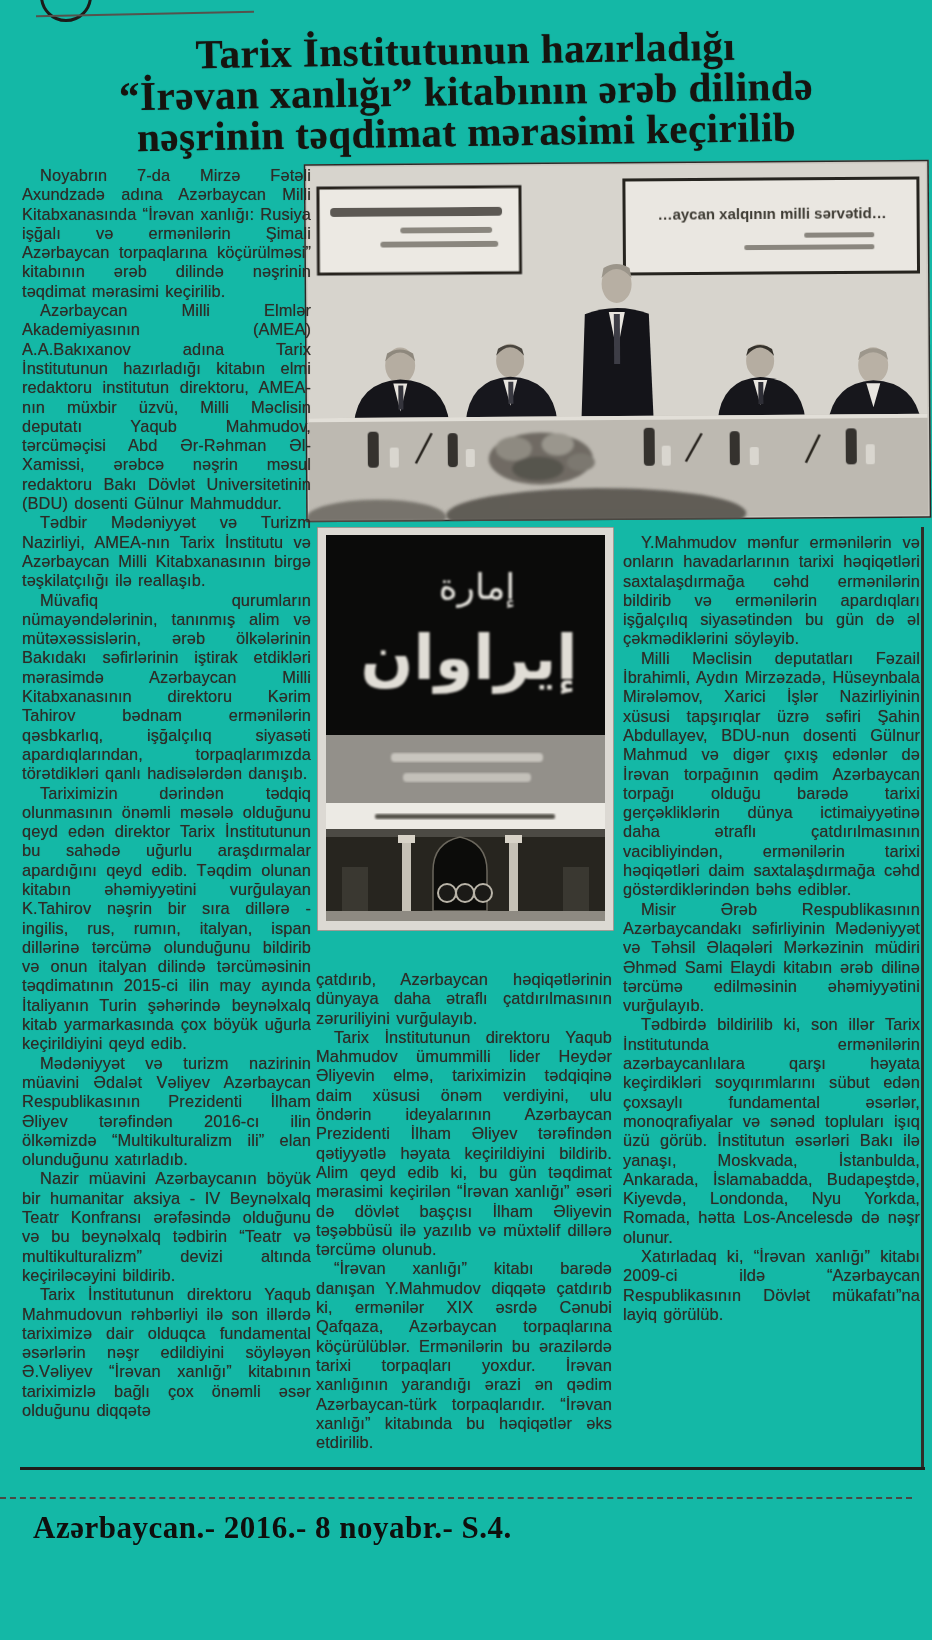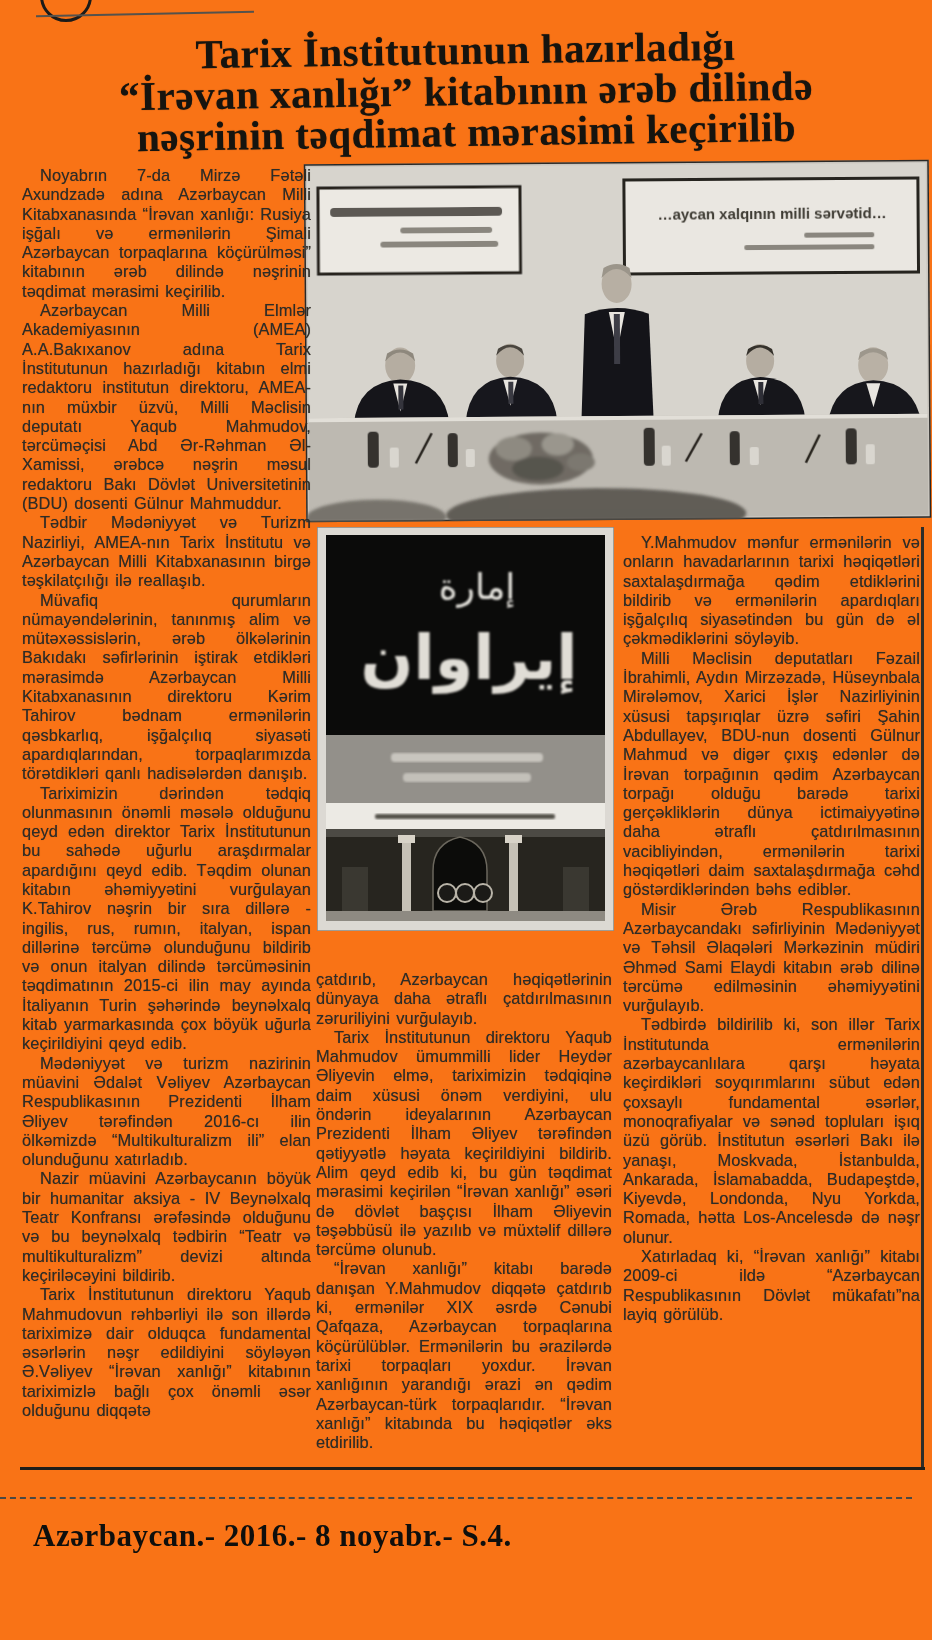--- a/index.html
+++ b/index.html
@@ -1,18 +1,18 @@
 <!DOCTYPE html>
 <html lang="az"><head>
 <meta charset="utf-8">
 <style>
   html,body{margin:0;padding:0;background:#e8e6e1;}
   .page{
     position:relative;width:932px;height:1640px;margin:0 auto;
-    background:#f97316;overflow:hidden;
+    background:#14b8a6;overflow:hidden;
     font-family:"Liberation Sans",sans-serif;color:#2a2824;
   }
   
   .logo-arc{position:absolute;left:40px;top:-30px;width:46px;height:46px;
     border:3px solid #1c1b19;border-radius:50%;background:transparent;}
   .top-line{position:absolute;left:36px;top:13px;width:218px;height:2px;
     background:#55524c;transform:rotate(-1.2deg);}
   
   .headline{
     position:absolute;left:26px;top:30px;width:880px;text-align:center;
@@ -38,21 +38,21 @@
   .cover{position:absolute;left:317px;top:527px;width:297px;height:404px;}
   
   .vrule{position:absolute;left:921px;top:527px;width:3px;height:942px;background:#2f2d29;}
   .hrule-solid{position:absolute;left:20px;top:1467px;width:905px;height:3px;background:#1f1e1a;}
   .hrule-dashed{position:absolute;left:0;top:1497px;width:912px;height:0;
     border-top:2px dashed #4a4843;}
   
   .citation{
     position:absolute;left:33px;top:1510px;
     font-family:"Liberation Serif",serif;font-weight:700;
-    font-size:31px;color:#0f0f0d;letter-spacing:.5px;margin-top:8px;
+    font-size:31px;color:#0f0f0d;letter-spacing:.5px;
   }
 </style>
 </head>
 <body>
 
 <div class="page">
 
   <div class="logo-arc"></div>
   <div class="top-line"></div>
 
@@ -203,21 +203,21 @@
       <p>Mədəniyyət və turizm nazirinin müavini Ədalət Vəliyev Azərbaycan Respublikasının Prezidenti İlham Əliyev tərəfindən 2016-cı ilin ölkəmizdə “Multikulturalizm ili” elan olunduğunu xatırladıb.</p>
       <p>Nazir müavini Azərbaycanın böyük bir humanitar aksiya - IV Beynəlxalq Teatr Konfransı ərəfəsində olduğunu və bu beynəlxalq tədbirin “Teatr və multikulturalizm” devizi altında keçiriləcəyini bildirib.</p>
       <p>Tarix İnstitutunun direktoru Yaqub Mahmudovun rəhbərliyi ilə son illərdə tariximizə dair olduqca fundamental əsərlərin nəşr edildiyini söyləyən Ə.Vəliyev “İrəvan xanlığı” kitabının tariximizlə bağlı çox önəmli əsər olduğunu diqqətə</p>
     </div>
   <div class="col col-mid">
       <p class="cont">çatdırıb, Azərbaycan həqiqətlərinin dünyaya daha ətraflı çatdırılmasının zəruriliyini vurğulayıb.</p>
       <p>Tarix İnstitutunun direktoru Yaqub Mahmudov ümummilli lider Heydər Əliyevin elmə, tariximizin tədqiqinə daim xüsusi önəm verdiyini, ulu öndərin ideyalarının Azərbaycan Prezidenti İlham Əliyev tərəfindən qətiyyətlə həyata keçirildiyini bildirib. Alim qeyd edib ki, bu gün təqdimat mərasimi keçirilən “İrəvan xanlığı” əsəri də dövlət başçısı İlham Əliyevin təşəbbüsü ilə yazılıb və müxtəlif dillərə tərcümə olunub.</p>
       <p>“İrəvan xanlığı” kitabı barədə danışan Y.Mahmudov diqqətə çatdırıb ki, ermənilər XIX əsrdə Cənubi Qafqaza, Azərbaycan torpaqlarına köçürülüblər. Ermənilərin bu ərazilərdə tarixi torpaqları yoxdur. İrəvan xanlığının yarandığı ərazi ən qədim Azərbaycan-türk torpaqlarıdır. “İrəvan xanlığı” kitabında bu həqiqətlər əks etdirilib.</p>
     </div>
   <div class="col col-right">
-      <p>Y.Mahmudov mənfur ermənilərin və onların havadarlarının tarixi həqiqətləri saxtalaşdırmağa qədim etdiklərini bildirib və ermənilərin apardıqları işğalçılıq siyasətindən bu gün də əl çəkmədiklərini söyləyib.</p>
+      <p>Y.Mahmudov mənfur ermənilərin və onların havadarlarının tarixi həqiqətləri saxtalaşdırmağa cəhd ermənilərin bildirib və ermənilərin apardıqları işğalçılıq siyasətindən bu gün də əl çəkmədiklərini söyləyib.</p>
       <p>Milli Məclisin deputatları Fəzail İbrahimli, Aydın Mirzəzadə, Hüseynbala Mirələmov, Xarici İşlər Nazirliyinin xüsusi tapşırıqlar üzrə səfiri Şahin Abdullayev, BDU-nun dosenti Gülnur Mahmud və digər çıxış edənlər də İrəvan torpağının qədim Azərbaycan torpağı olduğu barədə tarixi gerçəkliklərin dünya ictimaiyyətinə daha ətraflı çatdırılmasının vacibliyindən, ermənilərin tarixi həqiqətləri daim saxtalaşdırmağa cəhd göstərdiklərindən bəhs ediblər.</p>
       <p>Misir Ərəb Respublikasının Azərbaycandakı səfirliyinin Mədəniyyət və Təhsil Əlaqələri Mərkəzinin müdiri Əhməd Sami Elaydi kitabın ərəb dilinə tərcümə edilməsinin əhəmiyyətini vurğulayıb.</p>
       <p>Tədbirdə bildirilib ki, son illər Tarix İnstitutunda ermənilərin azərbaycanlılara qarşı həyata keçirdikləri soyqırımlarını sübut edən çoxsaylı fundamental əsərlər, monoqrafiyalar və sənəd topluları işıq üzü görüb. İnstitutun əsərləri Bakı ilə yanaşı, Moskvada, İstanbulda, Ankarada, İslamabadda, Budapeştdə, Kiyevdə, Londonda, Nyu Yorkda, Romada, hətta Los-Ancelesdə də nəşr olunur.</p>
       <p>Xatırladaq ki, “İrəvan xanlığı” kitabı 2009-ci ildə “Azərbaycan Respublikasının Dövlət mükafatı”na layiq görülüb.</p>
     </div>
 
   <div class="vrule"></div>
   <div class="hrule-solid"></div>
   <div class="hrule-dashed"></div>
 

